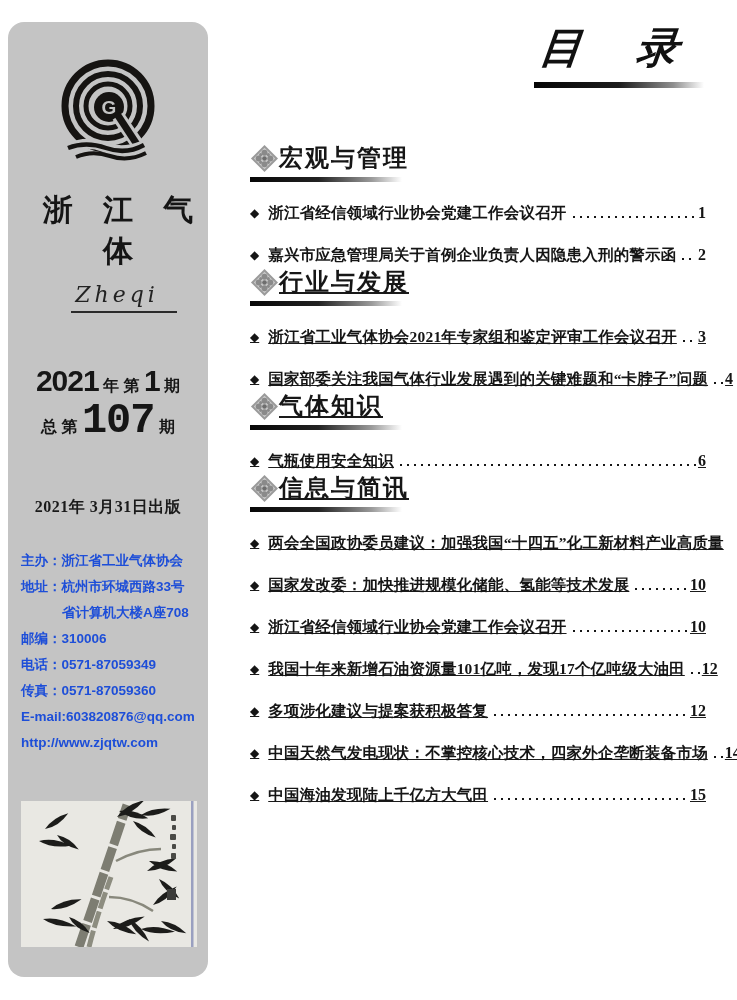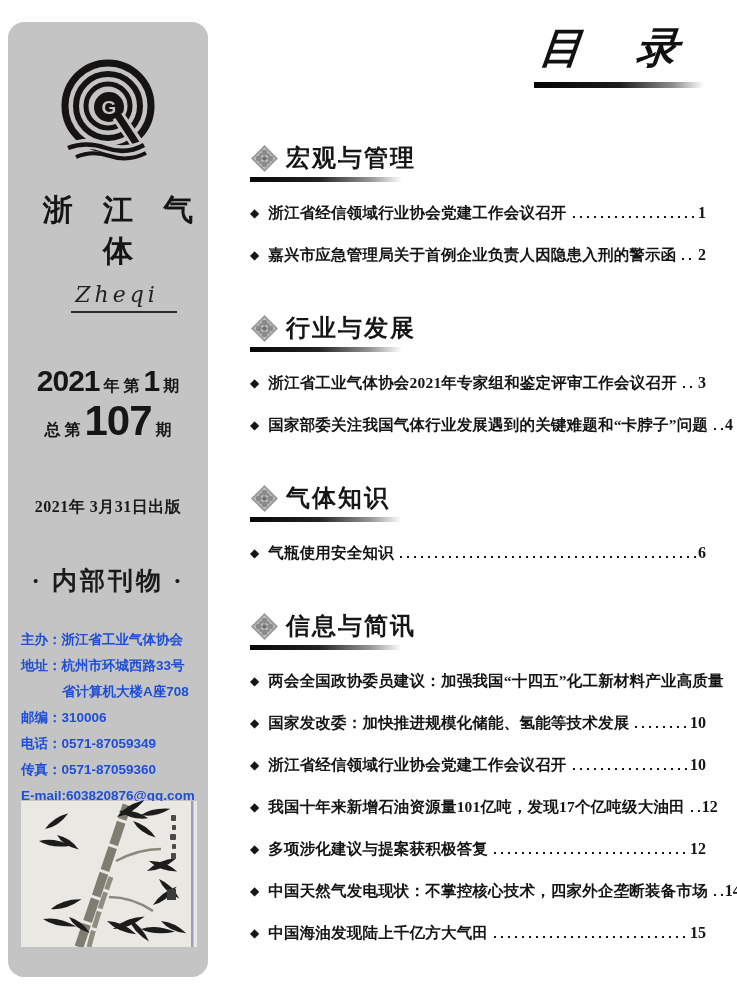--- a/index.html
+++ b/index.html
@@ -18,23 +18,23 @@
     margin-top:18px;text-align:center;font-family:"Liberation Sans","DejaVu Sans",sans-serif;
     font-weight:bold;font-size:30px;letter-spacing:11px;padding-left:11px;color:#151515;margin-left:20px;
   }
   .zheqi-row{text-align:center;margin-top:10px;padding-left:32px;}
   .zheqi{
     display:inline-block;font-family:"DejaVu Serif",serif;font-style:italic;
     font-size:22px;letter-spacing:4px;border-bottom:2px solid #2a2a2a;
     padding:0 18px 4px 4px;color:#222;
   }
   .issue{margin-top:52px;text-align:center;line-height:1.05;color:#161616;}
-  .issue .lbl{font-size:16px;font-weight:bold;font-family:Liberation Serif, serif;}
+  .issue .lbl{font-size:16px;font-weight:bold;font-family:Liberation Sans, sans-serif;}
   .issue .num-lg{font-size:30px;font-weight:bold;font-family:"Liberation Sans","DejaVu Sans",sans-serif;letter-spacing:-1px;margin-top:48px;}
-  .issue .num-xl{font-size:42px;font-weight:bold;font-family:Liberation Sans, sans-serif;letter-spacing:-1px;}
+  .issue .num-xl{font-size:42px;font-weight:bold;font-family:Liberation Mono, monospace;letter-spacing:-1px;}
   .issue-line2{margin-top:2px;}
   .pub-date{margin-top:54px;text-align:center;font-size:16px;font-weight:bold;letter-spacing:.5px;}
   .pub-type{margin-top:46px;text-align:center;font-size:25px;font-weight:bold;letter-spacing:3px;}
   .contact{
     margin:30px 0 0 13px;font-family:"Liberation Sans","DejaVu Sans",sans-serif;
     font-weight:bold;font-size:13.5px;line-height:26px;color:#1d4ed8;white-space:nowrap;
   }
   .contact .indent{padding-left:41px;}
   .bamboo{position:absolute;left:13px;bottom:30px;width:176px;height:146px;}
   
@@ -43,22 +43,22 @@
   .toc-title{
     display:inline-block;font-size:42px;font-weight:bold;font-style:italic;
     letter-spacing:22px;padding-right:6px;transform:skewX(-6deg);color:#111;
     font-family:"Liberation Serif","DejaVu Serif",serif;
   }
   .toc-bar{
     height:6px;width:170px;margin:6px 2px 0 auto;
     background:linear-gradient(to right,#050505 0%,#1c1c1c 50%,#8f8f8f 82%,rgba(255,255,255,0) 100%);
   }
   #sections{margin-top:54px;}
-  .toc-section + .toc-section{margin-top:46px;}
-  .sec-head{display:flex;align-items:center;gap:7px;}
+  .toc-section + .toc-section{text-decoration:underline;}
+  .sec-head{display:flex;align-items:center;gap:0;}
   .sec-title{
     margin:0;font-family:"Liberation Sans","DejaVu Sans",sans-serif;
     font-size:24px;font-weight:bold;letter-spacing:2px;color:#161616;
   }
   .sec-bar{
     height:5px;width:152px;margin-top:3px;
     background:linear-gradient(to right,#070707 0%,#222 45%,#9a9a9a 80%,rgba(255,255,255,0) 100%);
   }
   .toc-item{
     display:flex;align-items:baseline;margin-top:21px;
@@ -101,21 +101,20 @@
     <div class="zheqi-row">
       <span class="zheqi">Zheqi</span>
     </div>
 
     <div class="issue">
       <div class="issue-line1"><span class="num-lg">2021</span><span class="lbl"> 年 第 </span><span class="num-lg">1</span><span class="lbl"> 期</span></div>
       <div class="issue-line2"><span class="lbl">总 第 </span><span class="num-xl">107</span><span class="lbl"> 期</span></div>
     </div>
 
     <div class="pub-date">2021年 3月31日出版</div>
-    <div class="pub-type">· 内部刊物 ·</div>
 
     <div class="contact">
       <div>主办：浙江省工业气体协会</div>
       <div>地址：杭州市环城西路33号</div>
       <div class="indent">省计算机大楼A座708</div>
       <div>邮编：310006</div>
       <div>电话：0571-87059349</div>
       <div>传真：0571-87059360</div>
       <div>E-mail:603820876@qq.com</div>
       <div>http://www.zjqtw.com</div>

